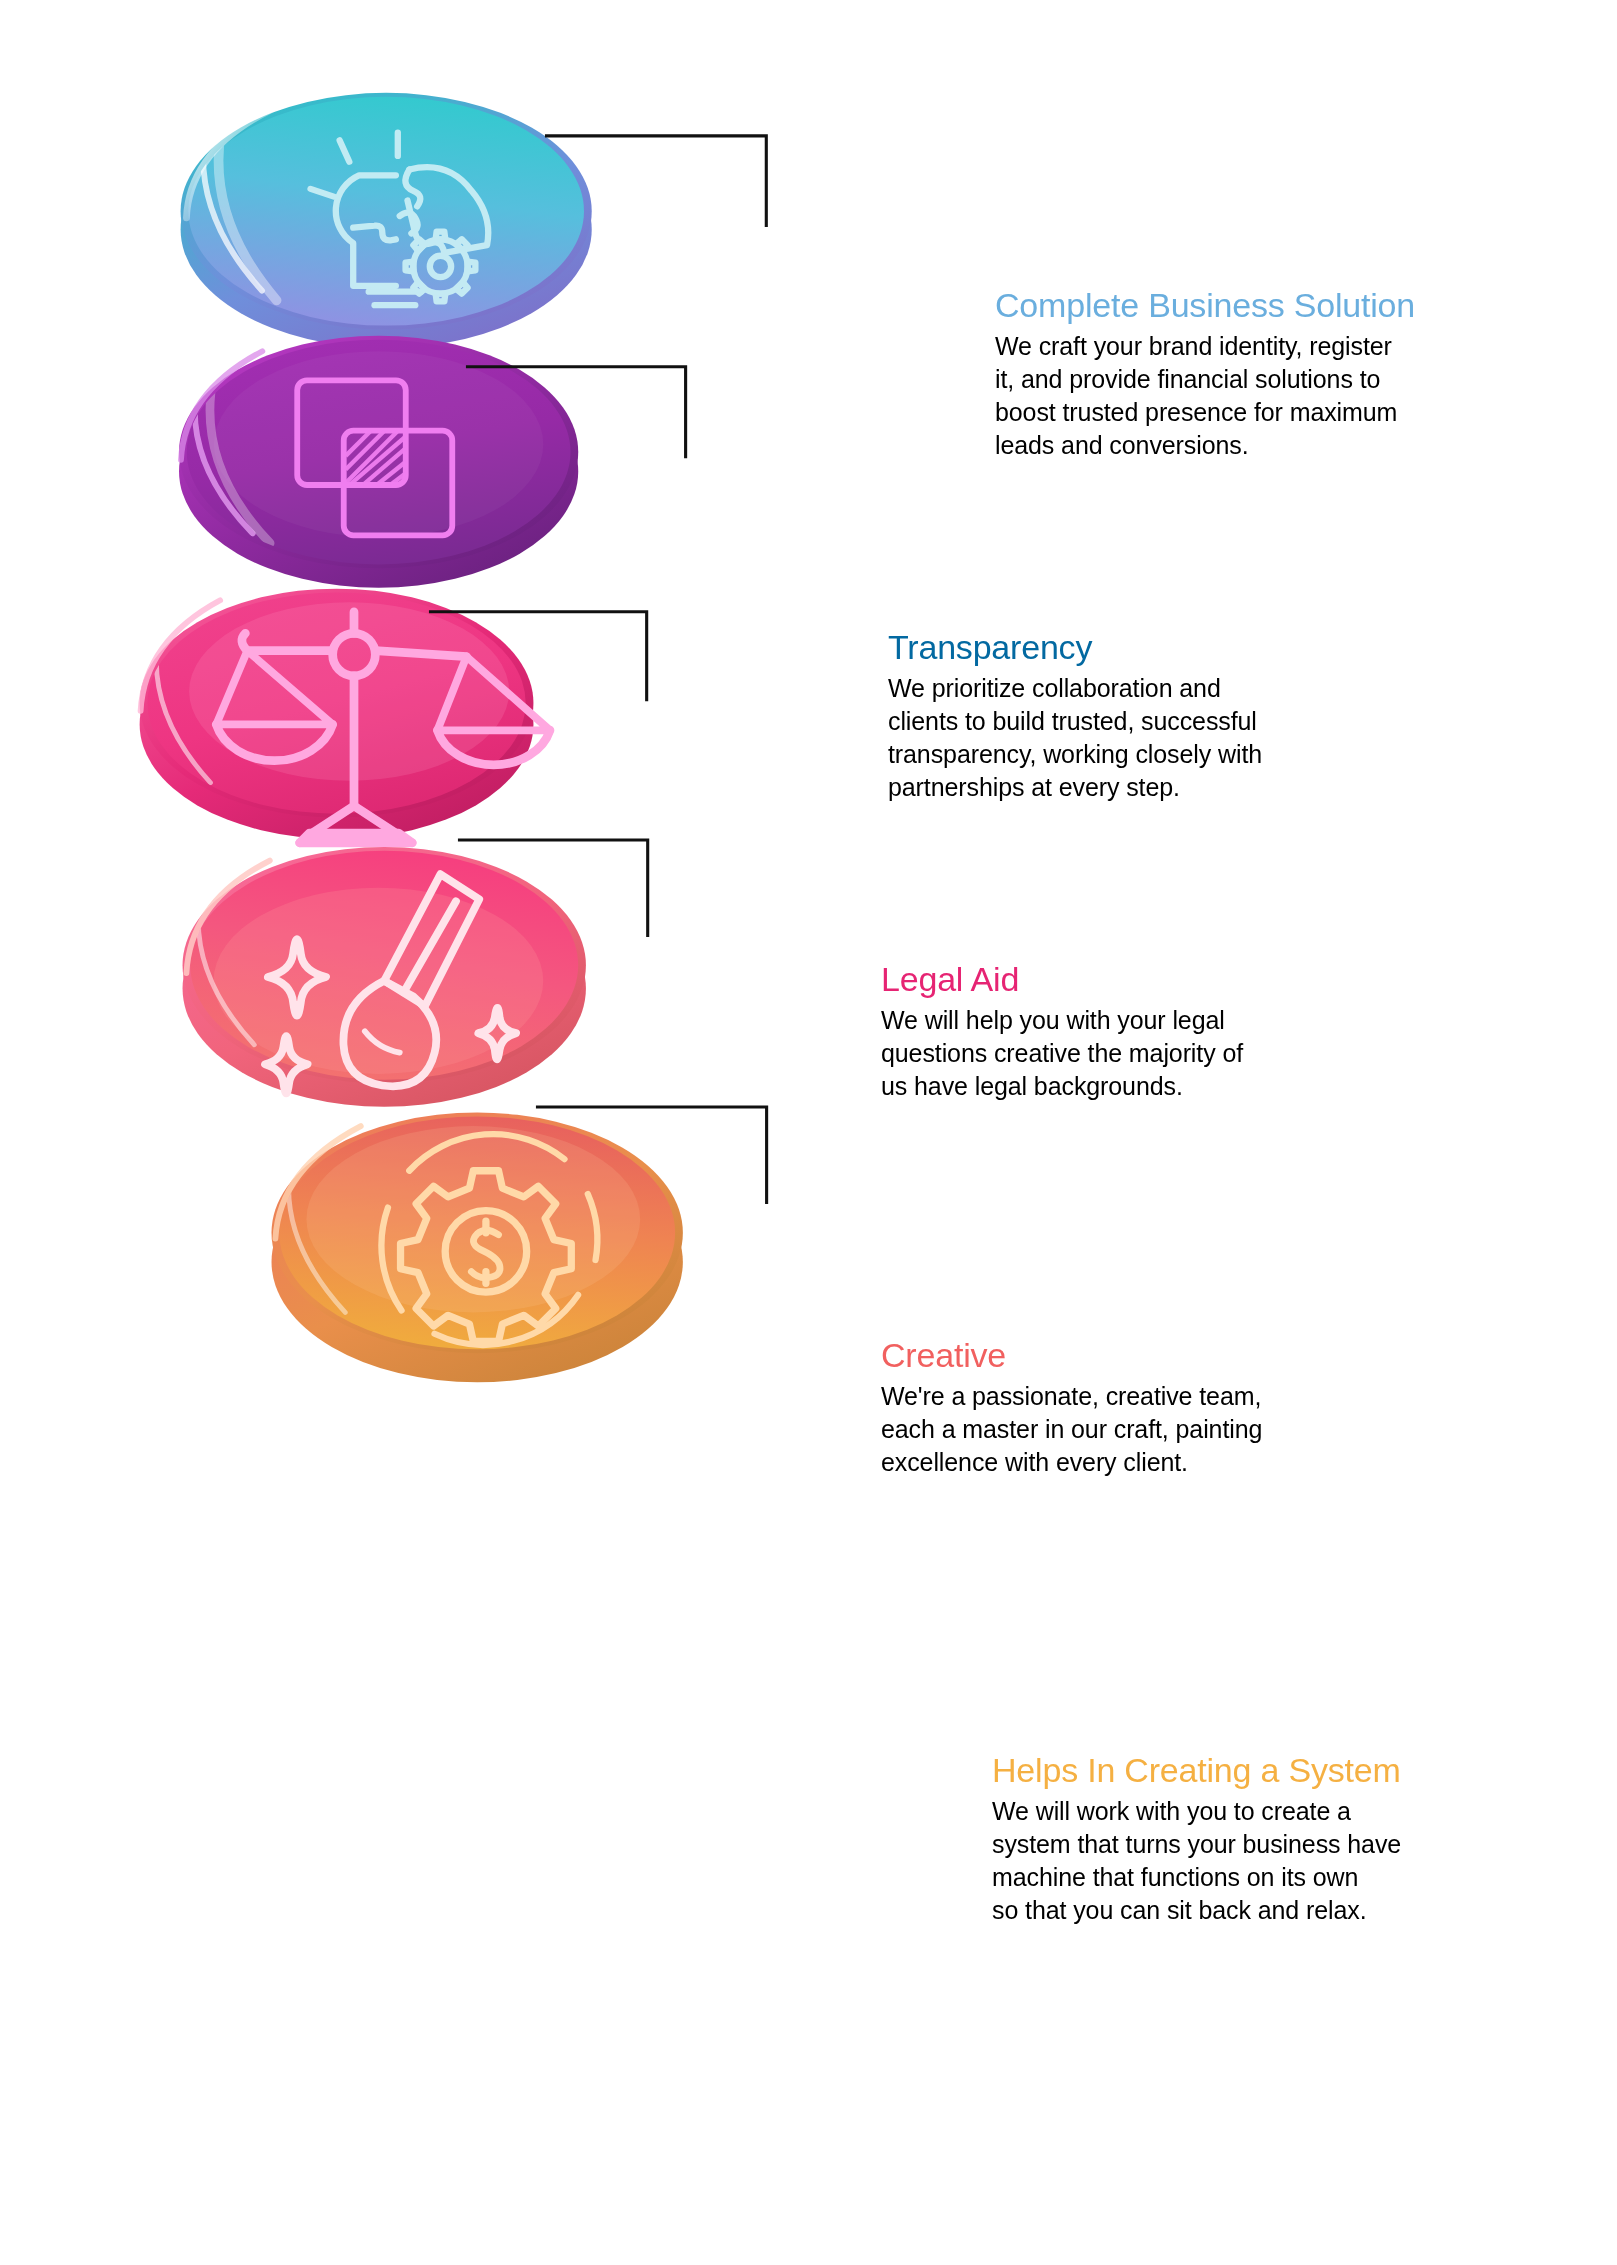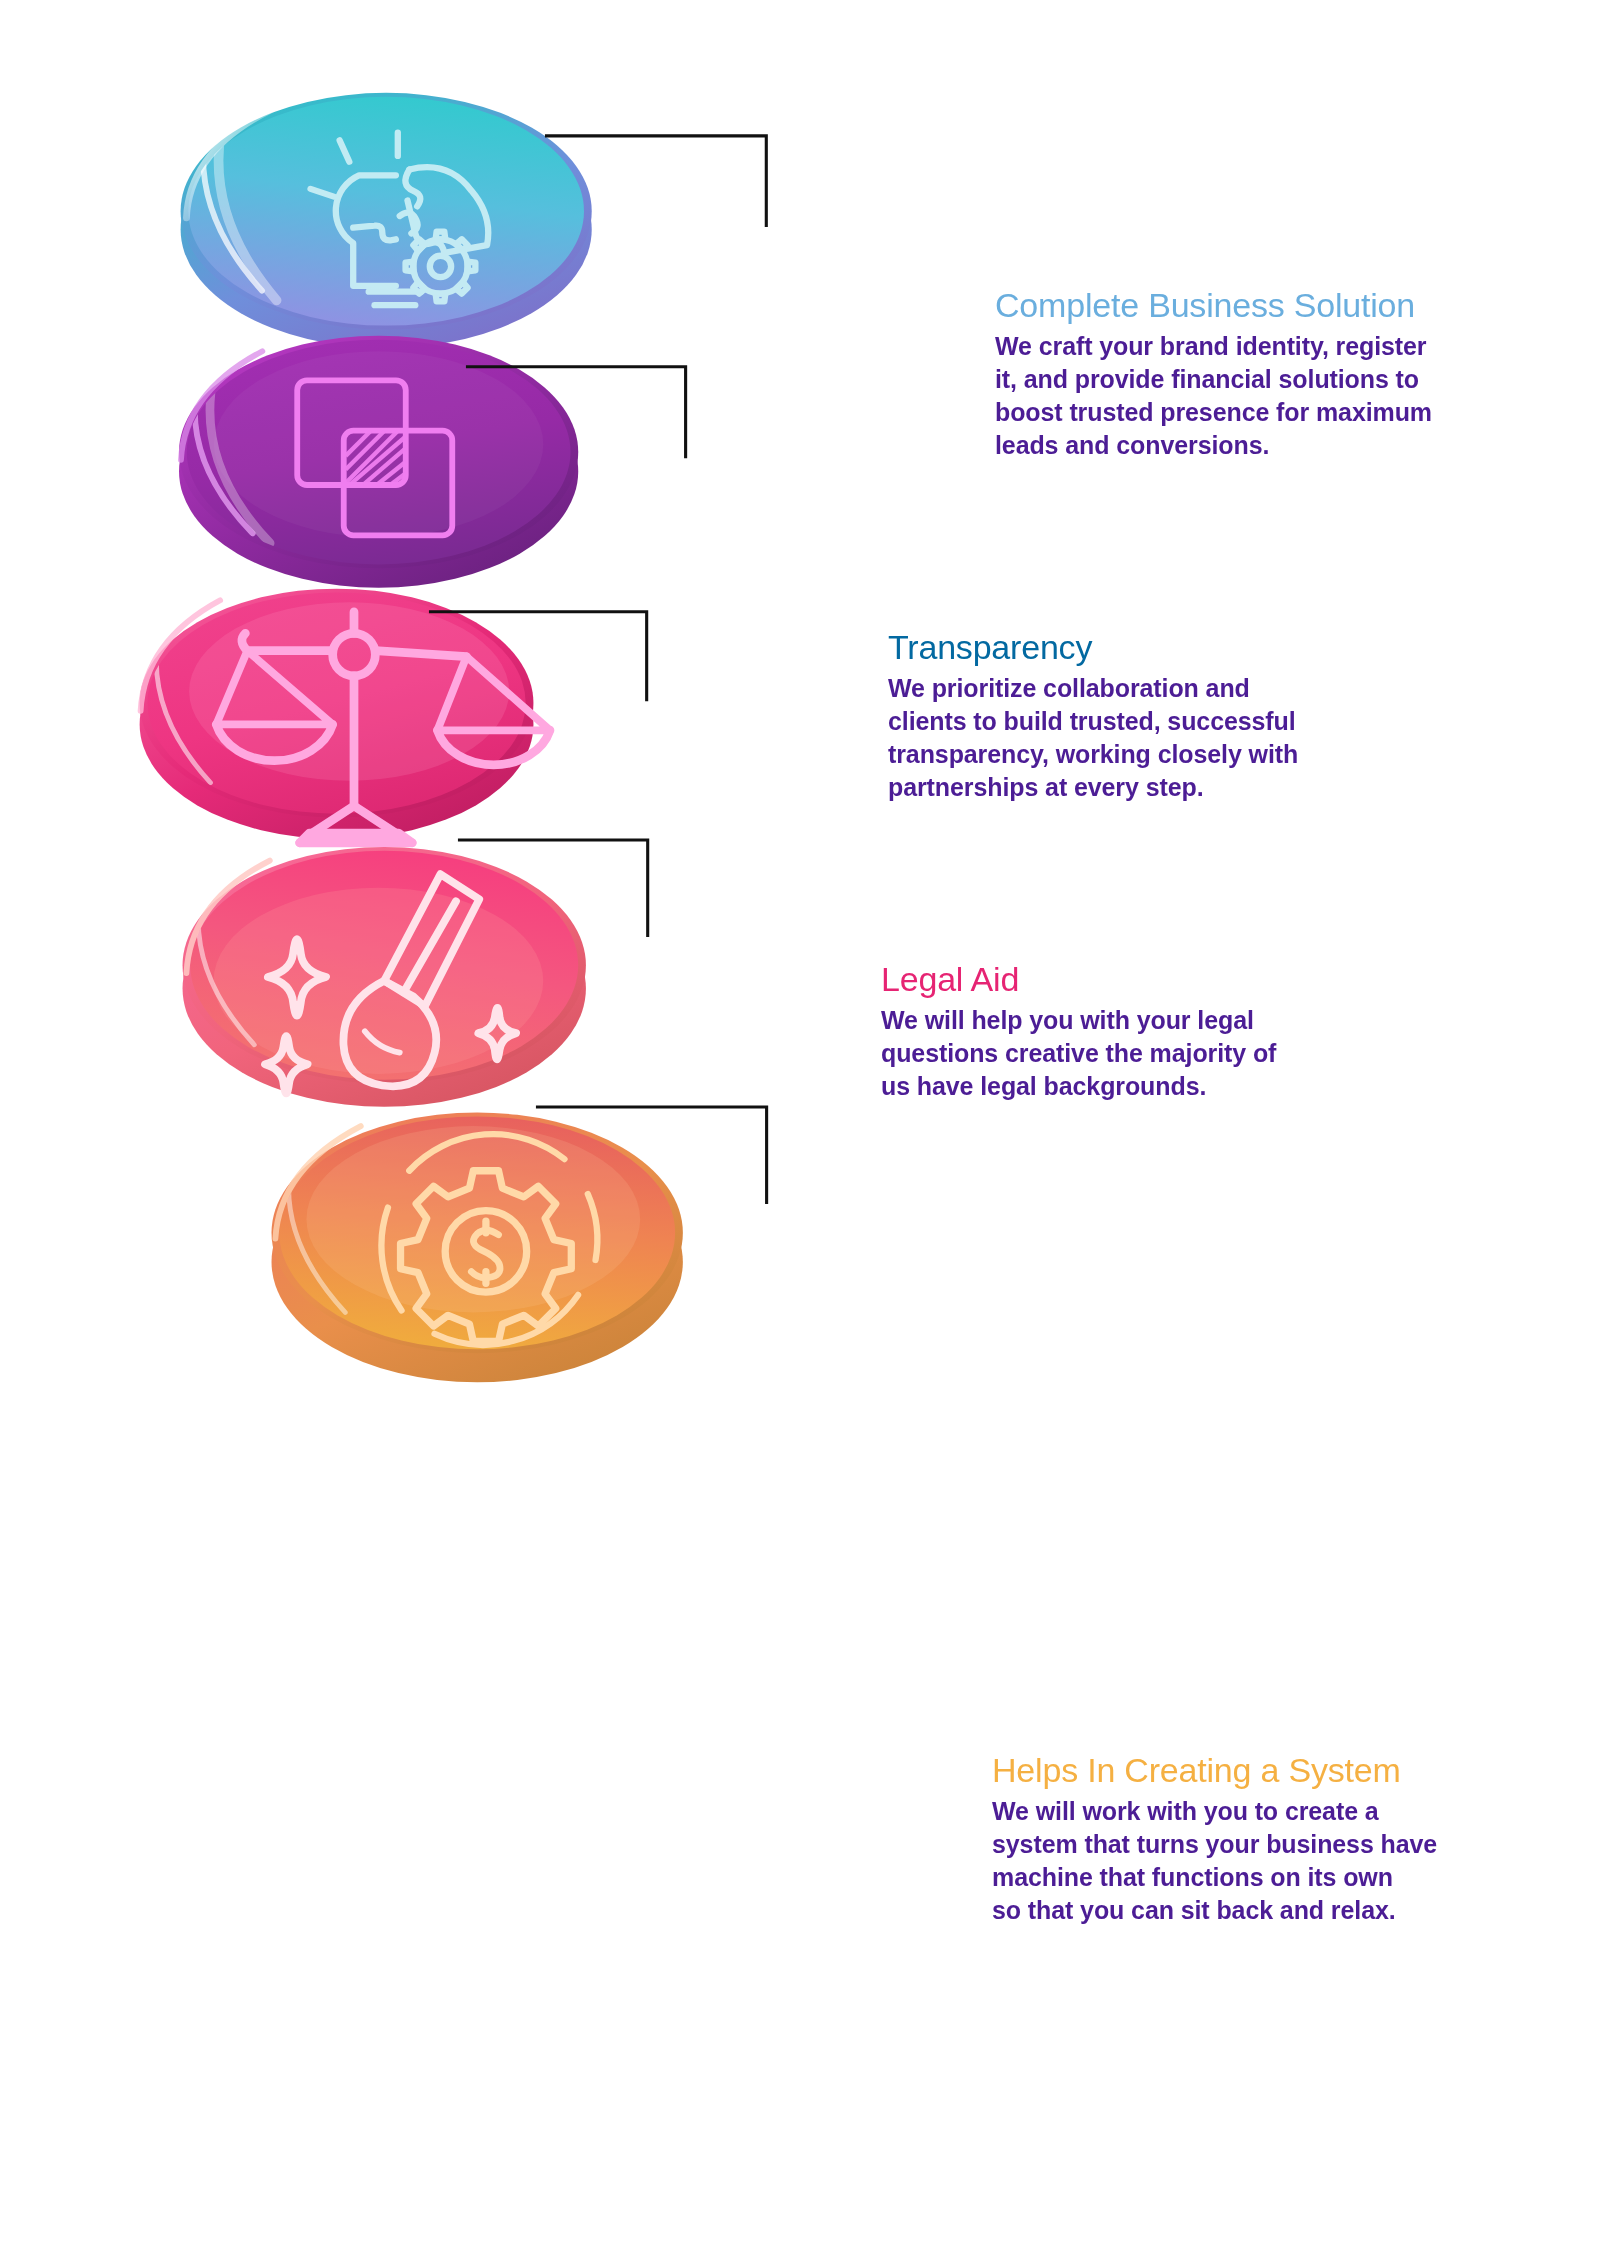--- a/index.html
+++ b/index.html
@@ -43,24 +43,23 @@
     font-size: 34px;
     font-weight: normal;
     letter-spacing: -0.2px;
     line-height: 1.06;
     margin: 0 0 6.8px 0;
     white-space: nowrap;
   }
   .tb-body {
     font-size: 25px;
     line-height: 1.32;
-    color: #4c1d95;
+    color: #000000;
     margin: 0;
     letter-spacing: -0.1px;
-    font-weight: bold;
   }
   .tb-body span { display: block; white-space: nowrap; }
 </style>
 </head>
 <body>
 
 <div id="stage">
 
   <div class="coin" style="left:136px; top:82px; width:543px; height:301px;">
     <svg width="543" height="301" viewBox="0 0 560 310">
@@ -362,20 +361,28 @@
 
   <div class="textblock" style="left:881px; top:961px; width:543px;">
     <div class="tb-title" style="color:#e62473;">Legal Aid</div>
     <div class="tb-body">
       <span>We will help you with your legal</span>
       <span>questions creative the majority of</span>
       <span>us have legal backgrounds.</span>
     </div>
   </div>
 
+  <div class="textblock" style="left:881px; top:1337px; width:543px;">
+    <div class="tb-title" style="color:#f1605f;">Creative</div>
+    <div class="tb-body">
+      <span>We're a passionate, creative team,</span>
+      <span>each a master in our craft, painting</span>
+      <span>excellence with every client.</span>
+    </div>
+  </div>
 
   <div class="textblock" style="left:992px; top:1752px; width:582px;">
     <div class="tb-title" style="color:#f5b042;">Helps In Creating a System</div>
     <div class="tb-body">
       <span>We will work with you to create a</span>
       <span>system that turns your business have</span>
       <span>machine that functions on its own</span>
       <span>so that you can sit back and relax.</span>
     </div>
   </div>

